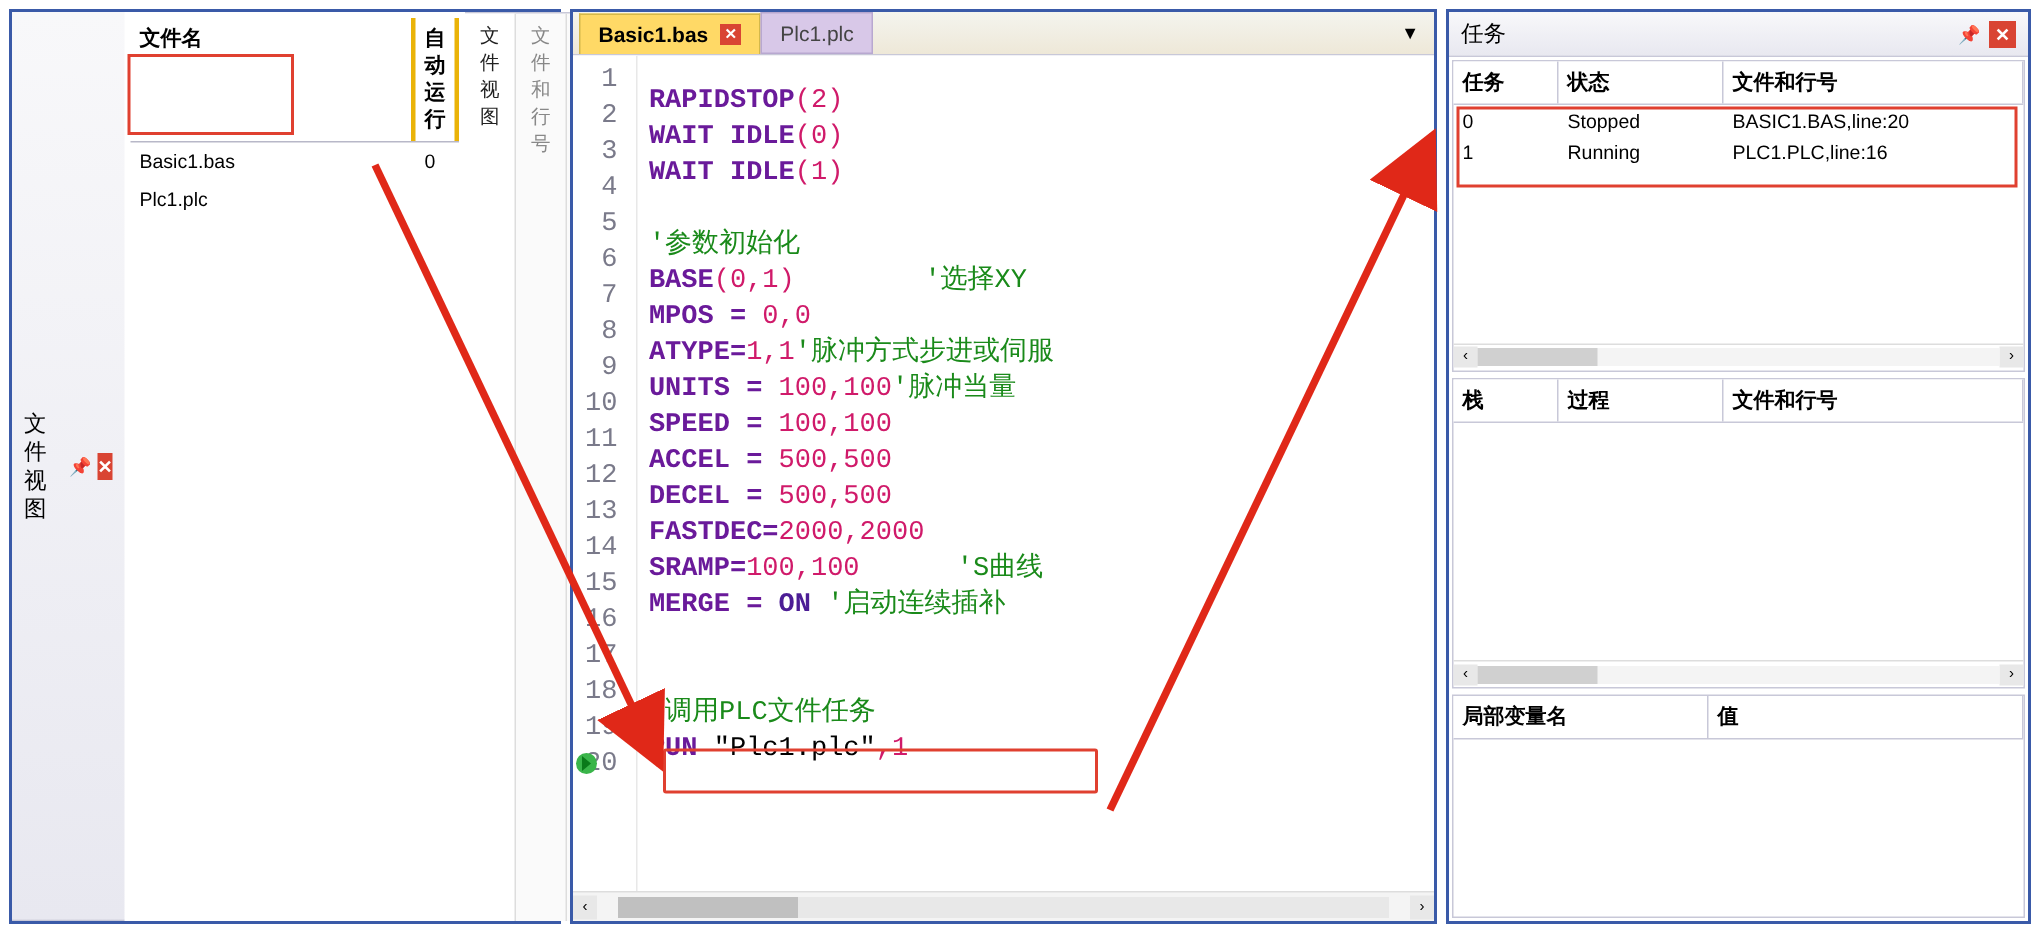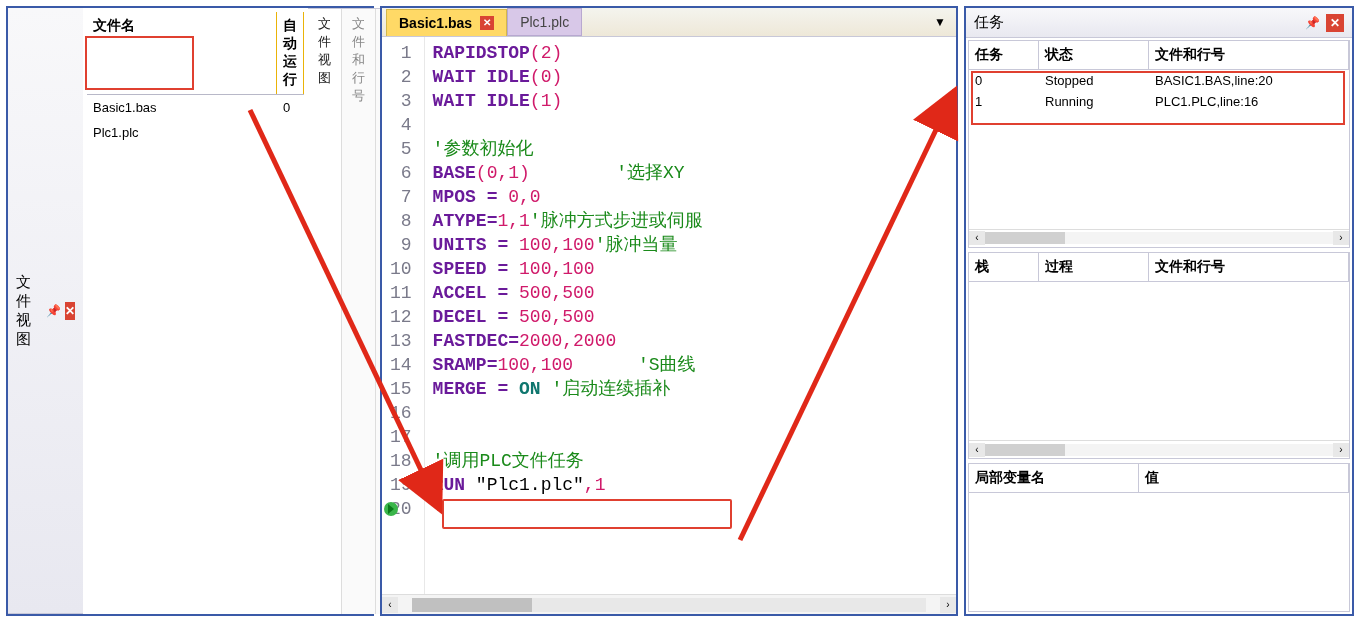--- a/index.html
+++ b/index.html
@@ -10,21 +10,21 @@
 .left { width: 368px; border: 2px solid #3a5aa8; }
 .center { flex: 1; border: 2px solid #3a5aa8; display: flex; flex-direction: column; }
 .right { width: 390px; border: 2px solid #3a5aa8; display: flex; flex-direction: column; }
 
 .panel-title { background: linear-gradient(#f8f8fa,#e8e8f0); border-bottom: 1px solid #c8c8d8; padding: 5px 8px; font-size: 15px; display: flex; align-items: center; }
 .panel-title .spacer { flex: 1; }
 .pin-icon, .close-icon { width: 18px; height: 18px; display: inline-flex; align-items: center; justify-content: center; margin-left: 4px; font-size: 12px; cursor: pointer; }
 .close-icon { background: #d94433; color: #fff; font-weight: bold; }
 
 .tbl-head { display: flex; border-bottom: 1px solid #b8b8c8; background: #fff; }
-.tbl-head > div { padding: 5px 6px; font-size: 14px; border-right: 1px solid #eab308; }
+.tbl-head > div { padding: 5px 6px; font-size: 14px; border-right: 3px solid #eab308; }
 .tbl-body { flex: 1; overflow: auto; }
 .tbl-row { display: flex; padding: 2px 0; }
 .tbl-row > div { padding: 3px 6px; font-size: 13px; }
 
 .left .col1 { width: 190px; }
 .left .col2 { flex: 1; }
 
 .red-box { border: 2px solid #e04030; }
 
 .left-bottom-tabs { display: flex; border-top: 1px solid #c8c8d8; background: #fafafa; }
@@ -37,27 +37,27 @@
 .editor-tab.inactive { background: #d8c8e8; border: 1px solid #b8a8d0; color: #444; }
 .editor-tab .mini-close { background: #d94433; color: #fff; font-size: 10px; width: 14px; height: 14px; display: inline-flex; align-items: center; justify-content: center; margin-left: 8px; }
 .editor-tabs .spacer { flex: 1; }
 .editor-tabs .dd { font-size: 12px; padding: 0 6px; cursor: pointer; }
 
 .code-area { flex: 1; display: flex; overflow: hidden; font-family: Consolas, "Courier New", monospace; font-size: 18px; background: #fff; }
 .gutter { background: #fff; color: #7a7a8a; text-align: right; padding: 4px 12px 4px 8px; border-right: 1px solid #e8e8e8; user-select: none; }
 .gutter .ln { height: 24px; line-height: 24px; position: relative; }
 .gutter .run-mark { position: absolute; left: -6px; top: 5px; width: 14px; height: 14px; background: #3ab54a; border-radius: 50%; }
 .gutter .run-mark::after { content: ""; position: absolute; left: 4px; top: 2px; border-left: 6px solid #0a7a1a; border-top: 5px solid transparent; border-bottom: 5px solid transparent; }
-.code-lines { flex: 1; padding: 4px 8px; overflow: hidden; }
+.code-lines { flex: 1; padding: 4px 8px; overflow: hidden; margin-top: 14px; }
 .code-lines .cl { height: 24px; line-height: 24px; white-space: pre; }
 
 .kw { color: #6a1a9a; font-weight: bold; }
 .num { color: #d01a6a; }
 .cmt { color: #1a8a1a; }
-.on { color: #0f766e; font-weight: bold; }
+.on { color: #4c1d95; font-weight: bold; }
 .op { color: #6a1a9a; font-weight: bold; }
 
 .editor-hscroll { height: 20px; background: #f4f4f4; border-top: 1px solid #ddd; display: flex; align-items: center; }
 .editor-hscroll .sb-track { flex: 1; height: 14px; background: #e8e8e8; position: relative; margin: 0 14px; }
 .editor-hscroll .sb-thumb { position: absolute; left: 0; width: 120px; height: 14px; background: #c0c0c0; }
 .editor-hscroll .sb-btn { width: 16px; height: 16px; background: #e8e8e8; text-align: center; font-size: 10px; line-height: 16px; cursor: pointer; }
 
 .right .sect { border: 1px solid #c8c8d8; margin: 2px; display: flex; flex-direction: column; }
 .sect-head { display: flex; border-bottom: 1px solid #c8c8d8; background: #fff; font-weight: bold; }
 .sect-head > div { padding: 5px 6px; font-size: 14px; border-right: 1px solid #c8c8d8; }

